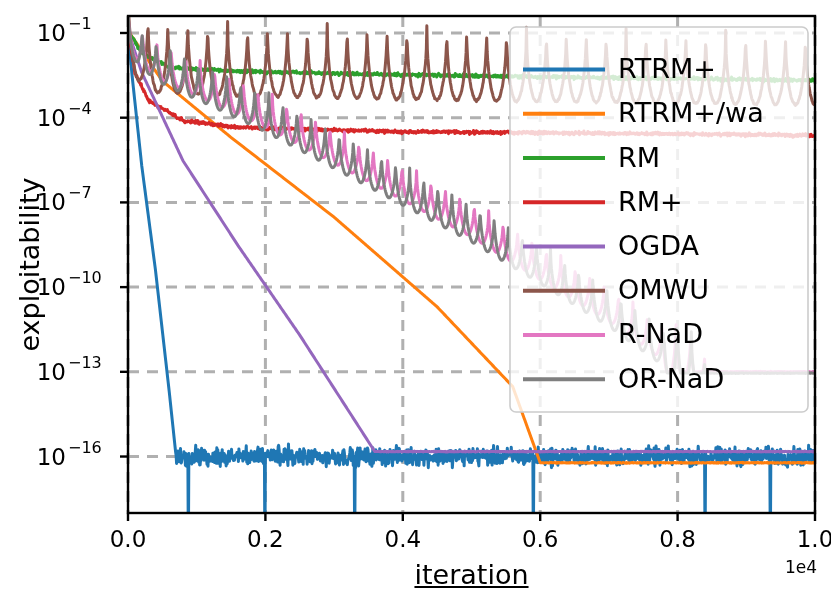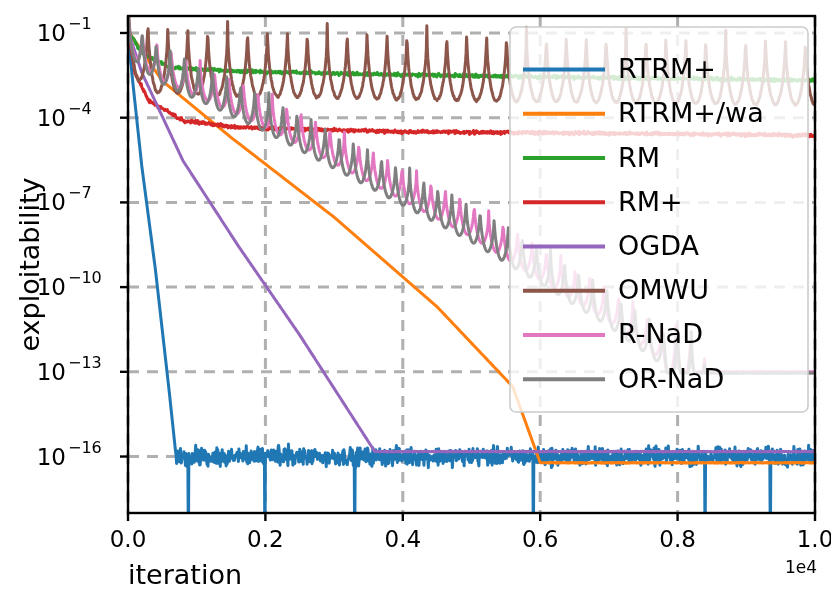--- a/index.html
+++ b/index.html
@@ -31,20 +31,22 @@
     white-space: nowrap;
   }
   #ylabel {
     font-size: 27px;
     left: 0px;
     top: 0px;
     transform-origin: left top;
   }
   #xlabel {
     font-size: 27px;
+    text-align: center;
+    text-decoration: underline;
   }
   .tick-text {
     font-size: 23px;
     fill: #000000;
     font-family: "DejaVu Sans", sans-serif;
   }
   .tick-exp {
     font-size: 16px;
     fill: #000000;
     font-family: "DejaVu Sans", sans-serif;

